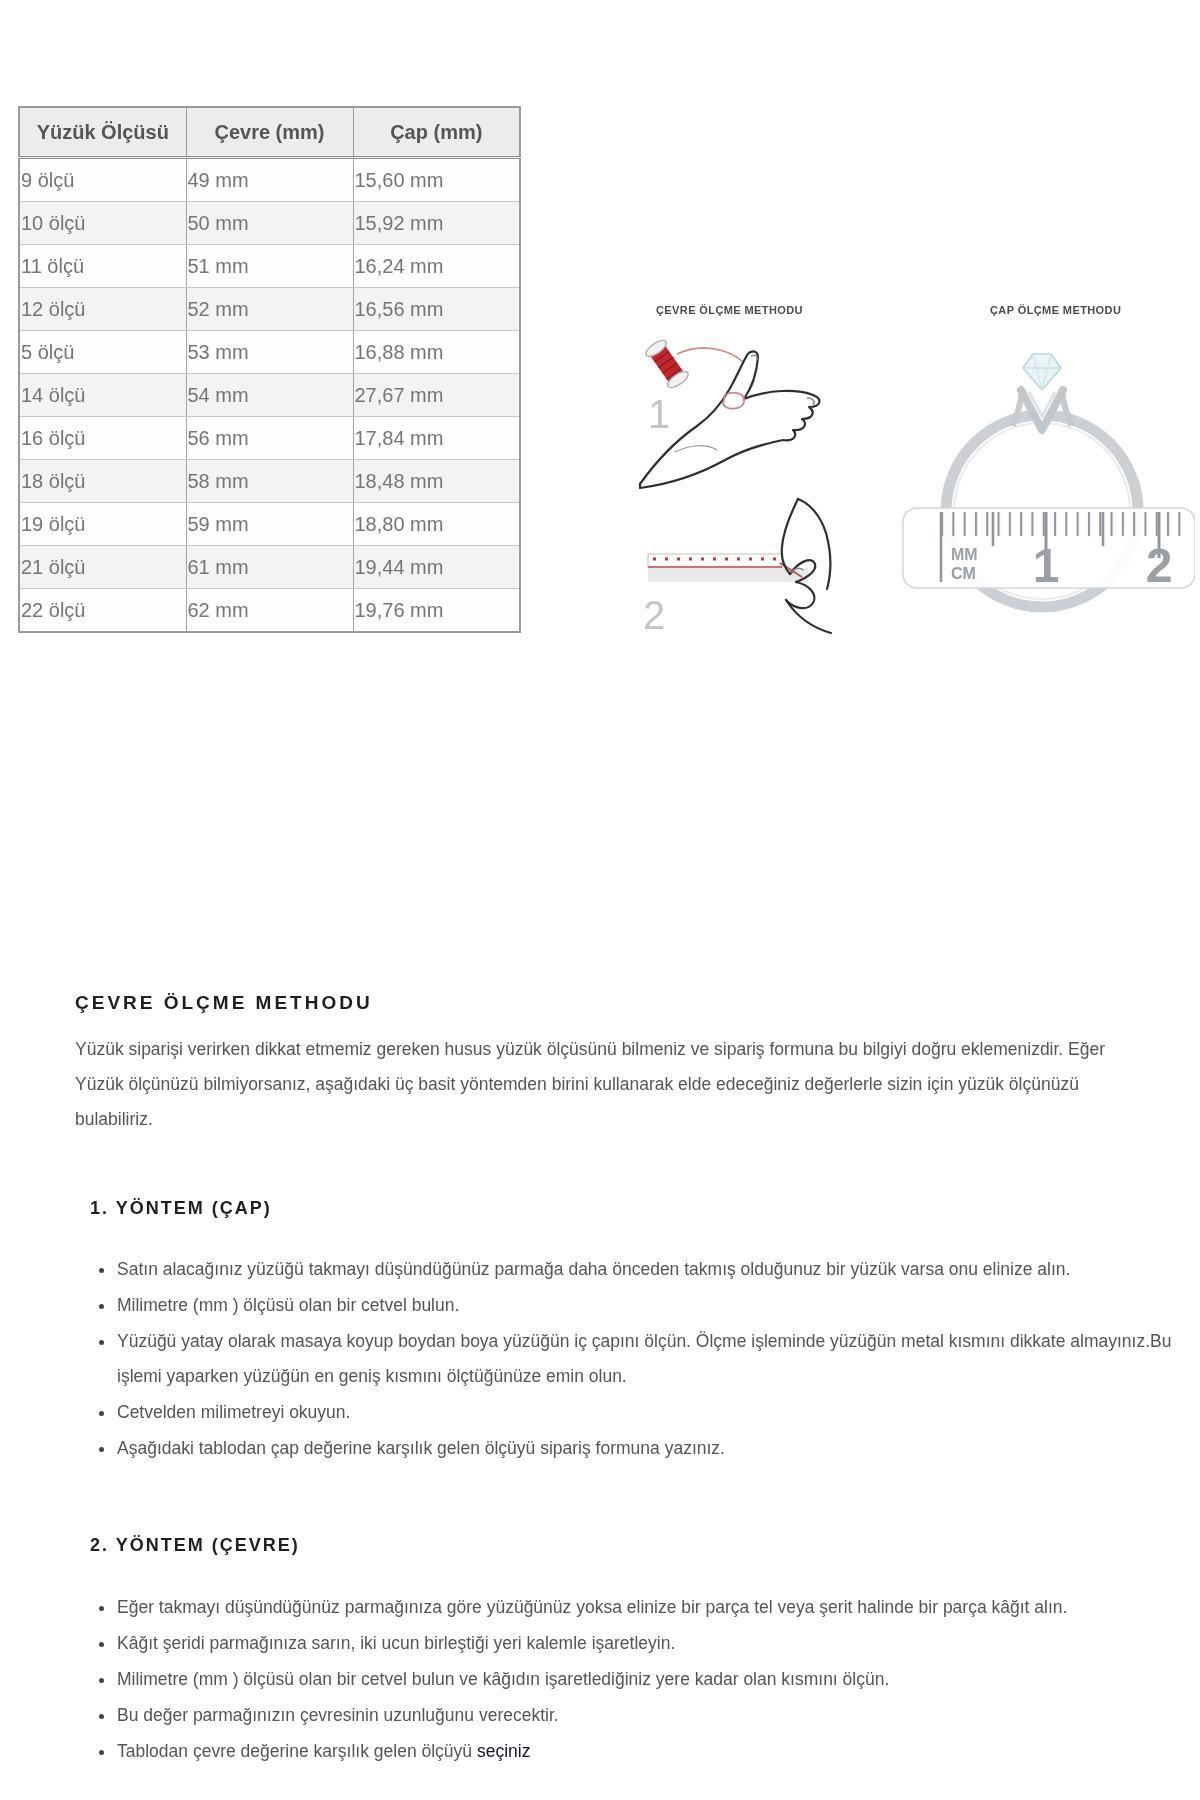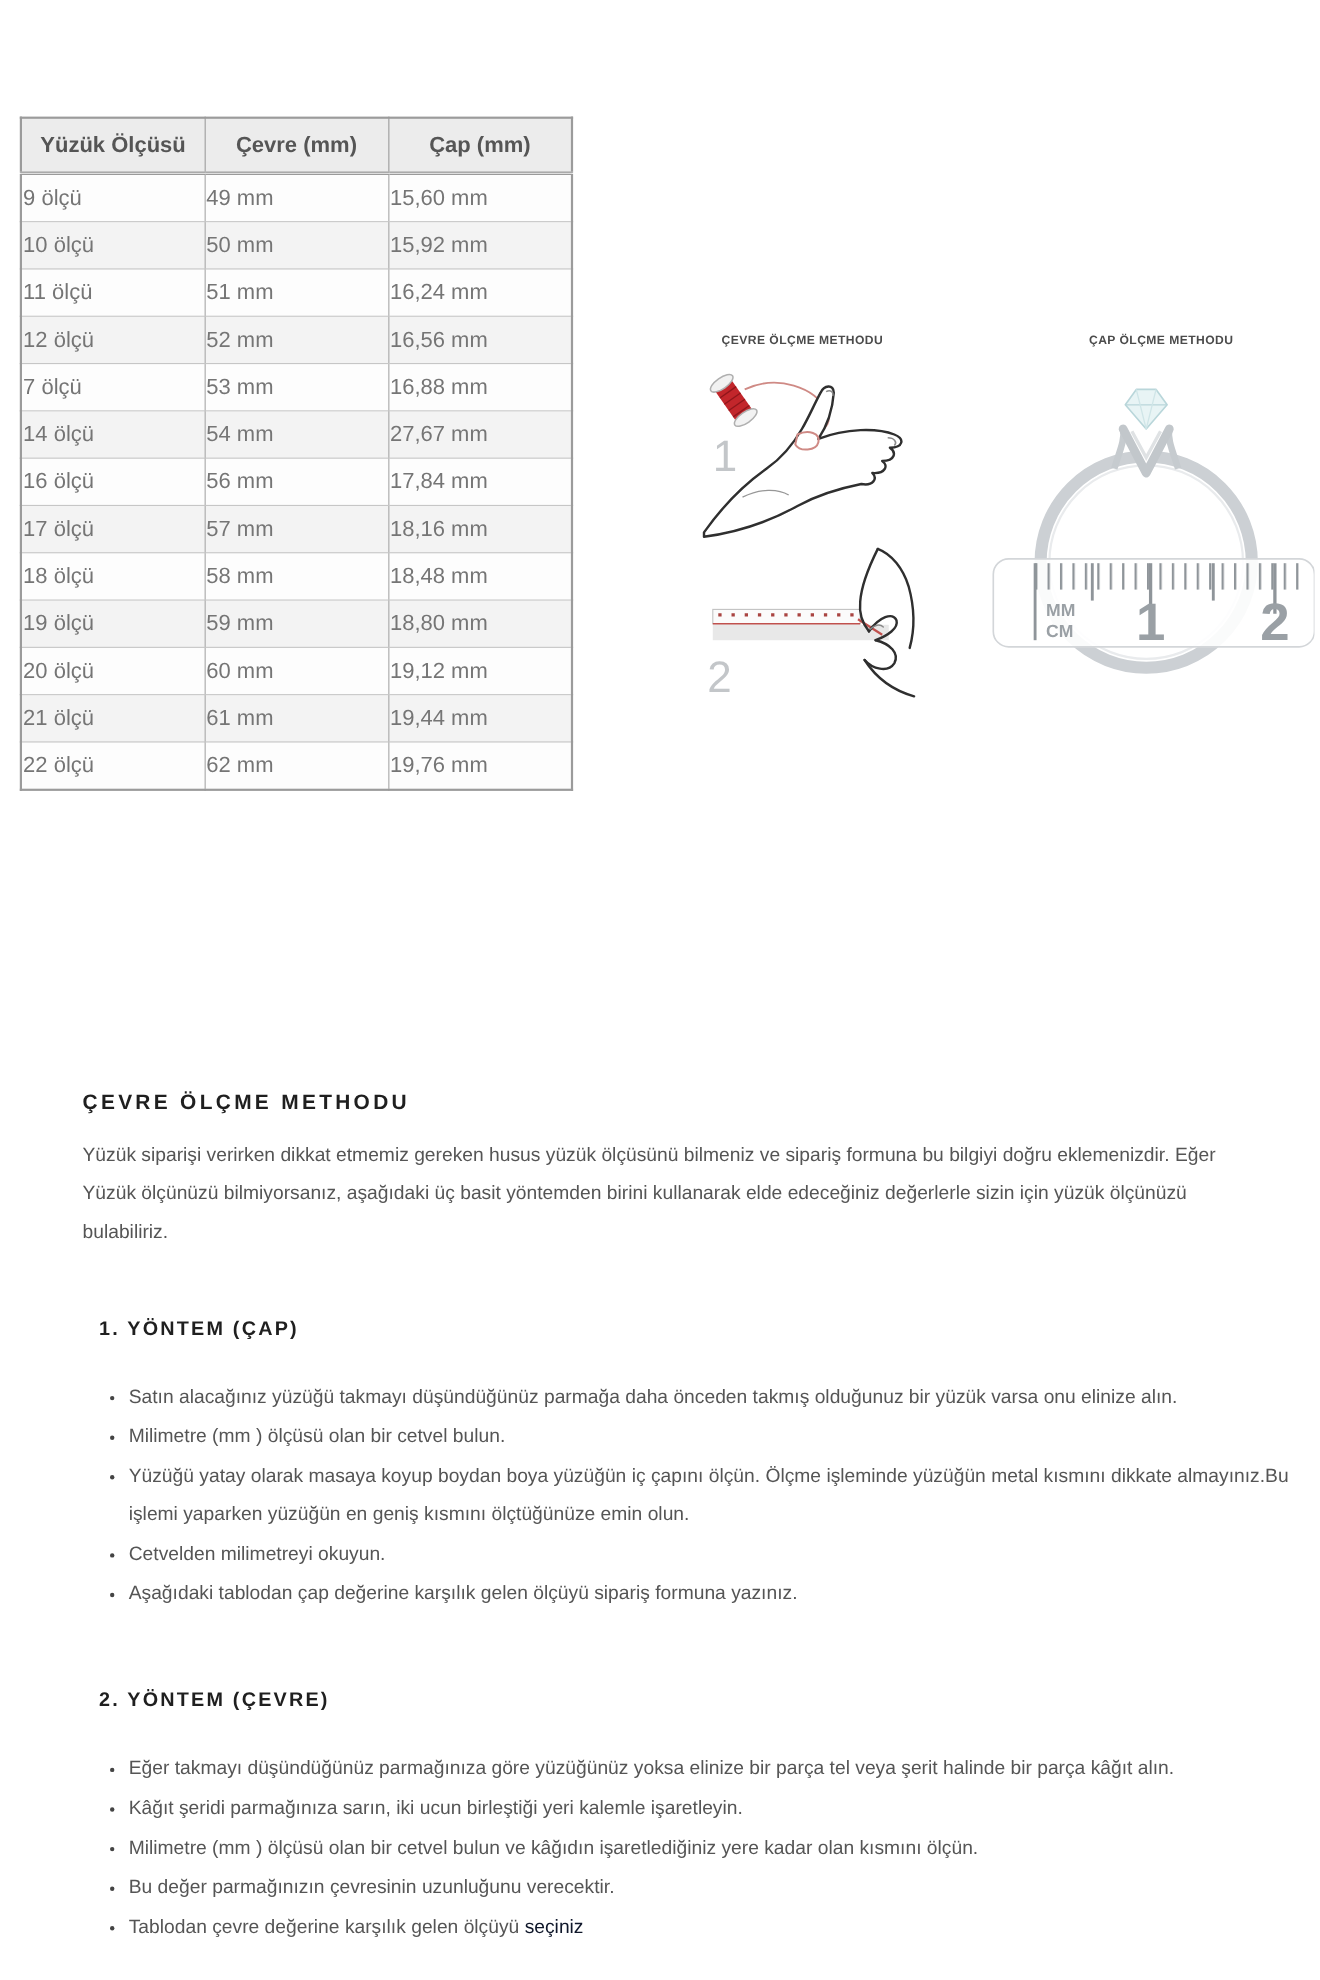--- a/index.html
+++ b/index.html
@@ -101,61 +101,51 @@
           <td>16,24 mm</td>
         </tr>
 
         <tr>
           <td>12 ölçü</td>
           <td>52 mm</td>
           <td>16,56 mm</td>
         </tr>
 
         <tr>
-          <td>7 ölçü</td>
+          <td>5 ölçü</td>
           <td>53 mm</td>
           <td>16,88 mm</td>
         </tr>
 
         <tr>
           <td>14 ölçü</td>
           <td>54 mm</td>
           <td>27,67 mm</td>
         </tr>
 
 
         <tr>
           <td>16 ölçü</td>
           <td>56 mm</td>
           <td>17,84 mm</td>
         </tr>
 
-        <tr>
-          <td>17 ölçü</td>
-          <td>57 mm</td>
-          <td>18,16 mm</td>
-        </tr>
 
         <tr>
           <td>18 ölçü</td>
           <td>58 mm</td>
           <td>18,48 mm</td>
         </tr>
 
         <tr>
           <td>19 ölçü</td>
           <td>59 mm</td>
           <td>18,80 mm</td>
         </tr>
 
-        <tr>
-          <td>20 ölçü</td>
-          <td>60 mm</td>
-          <td>19,12 mm</td>
-        </tr>
 
         <tr>
           <td>21 ölçü</td>
           <td>61 mm</td>
           <td>19,44 mm</td>
         </tr>
 
         <tr>
           <td>22 ölçü</td>
           <td>62 mm</td>

